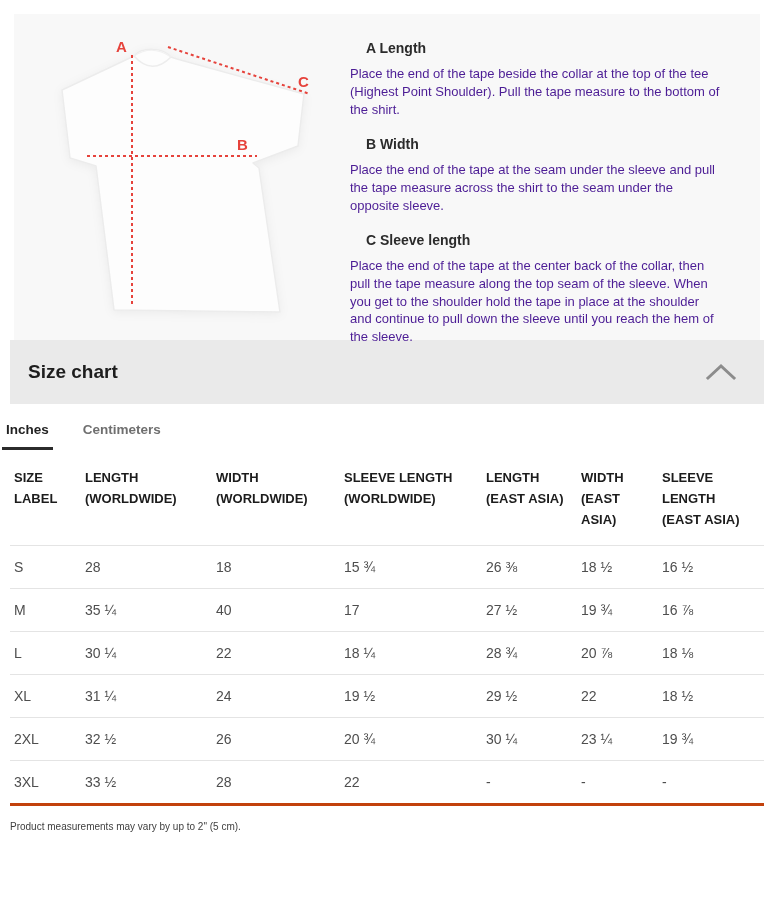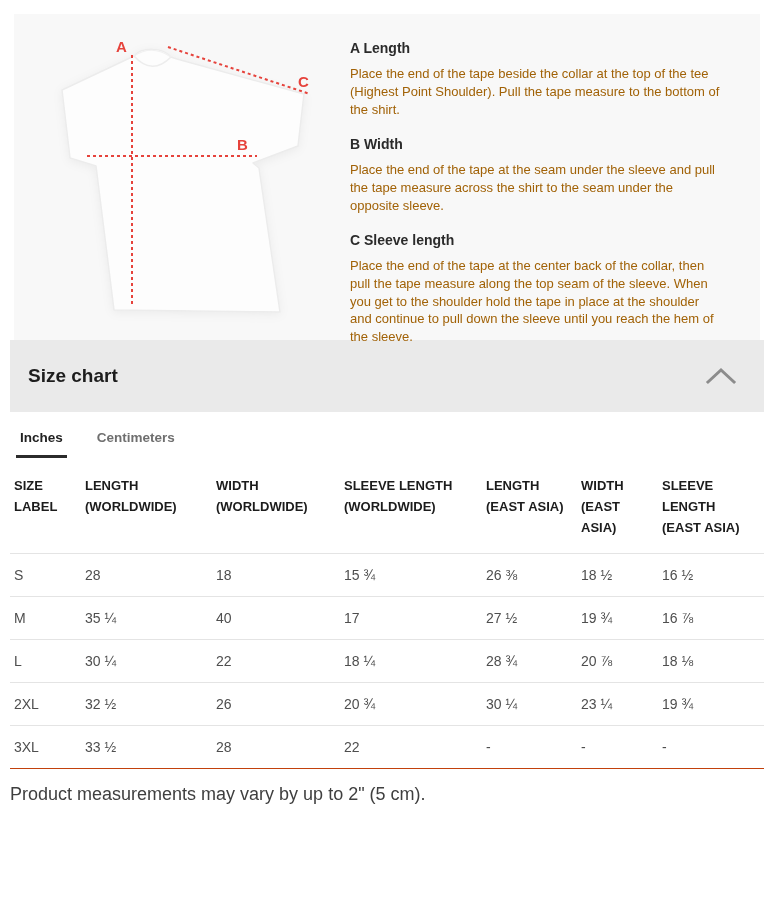--- a/index.html
+++ b/index.html
@@ -17,56 +17,56 @@
     margin:14px 14px 0 14px;
     height:326px;
     background:#f8f8f8;
     display:flex;
   }
   .tshirt-figure { position:relative; width:336px; height:326px; flex:none; }
   .tshirt-figure svg { position:absolute; left:0; top:0; display:block; }
   .guide-text { flex:1; padding:26px 36px 0 0; }
   .guide-section { margin:0 0 17px 0; }
   .guide-section-title {
-    font-size:14px; font-weight:bold; color:#2b2b2b; margin:0 0 9px 0;
+    font-size:14px; font-weight:bold; color:#2b2b2b; margin:0 0 9px 16px;
   }
   .guide-section-body {
-    font-size:13px; line-height:1.38; color:#a16207; margin:0;
+    font-size:13px; line-height:1.38; color:#4c1d95; margin:0;
   }
 
   
   .find-size-heading {
     margin:31px 14px 25px 11px;
     font-size:20px; font-weight:bold; color:#161616; letter-spacing:.2px;
   }
 
   
   .chart-bar {
-    margin:0 10px; height:72px; background:#eaeaea;
+    margin:0 10px; height:64px; background:#eaeaea;
     display:flex; align-items:center; justify-content:space-between;
     padding:0 26px 0 18px; cursor:pointer;
   }
   .chart-bar-title { font-size:19px; font-weight:bold; color:#1d1d1d; }
   .chevron { display:flex; align-items:center; }
   .chevron svg { display:block; }
 
   
-  .tabs { margin:0 16px; padding-top:13px; display:flex; gap:26px; }
+  .tabs { margin:0 2px; padding-top:13px; display:flex; gap:26px; }
   .tab {
     font-size:13.5px; font-weight:bold; color:#6f6f6f;
     padding:5px 4px 10px 4px; cursor:pointer; border-bottom:3px solid transparent;
   }
   .tab.active { color:#222222; border-bottom-color:#2b2b2b; }
 
   
   table.size-table {
     margin:6px 10px 0 10px;
     width:calc(100% - 20px);
     border-collapse:collapse;
-    border-bottom:1px solid #c2410c;
+    border-bottom:3px solid #c2410c;
   }
   .size-table th {
     text-align:left; vertical-align:top;
     font-size:13px; font-weight:bold; color:#1c1c1c;
     line-height:1.6; padding:12px 6px 15px 4px;
   }
   .size-table td {
     font-size:14px; color:#4e4e4e;
     padding:13px 6px 13px 4px;
     border-top:1px solid #e4e4e4;
@@ -74,21 +74,21 @@
   .size-table th:nth-child(1){ width:71px; }
   .size-table th:nth-child(2){ width:131px; }
   .size-table th:nth-child(3){ width:128px; }
   .size-table th:nth-child(4){ width:142px; }
   .size-table th:nth-child(5){ width:95px; }
   .size-table th:nth-child(6){ width:81px; }
 
   
   .footnote {
     margin:0 10px; padding-top:15px;
-    font-size:18px; color:#3f3f3f;
+    font-size:10px; color:#3f3f3f;
   }
 
   
   .measure-label { font-family:"Liberation Sans",sans-serif; font-size:15px; font-weight:bold; fill:var(--accent); }
 </style>
 </head>
 <body>
 
 <div class="page">
 
@@ -188,20 +188,29 @@
         <tr>
           <td>L</td>
           <td>30 ¼</td>
           <td>22</td>
           <td>18 ¼</td>
           <td>28 ¾</td>
           <td>20 ⅞</td>
           <td>18 ⅛</td>
         </tr>
         <tr>
+          <td>XL</td>
+          <td>31 ¼</td>
+          <td>24</td>
+          <td>19 ½</td>
+          <td>29 ½</td>
+          <td>22</td>
+          <td>18 ½</td>
+        </tr>
+        <tr>
           <td>2XL</td>
           <td>32 ½</td>
           <td>26</td>
           <td>20 ¾</td>
           <td>30 ¼</td>
           <td>23 ¼</td>
           <td>19 ¾</td>
         </tr>
         <tr>
           <td>3XL</td>

